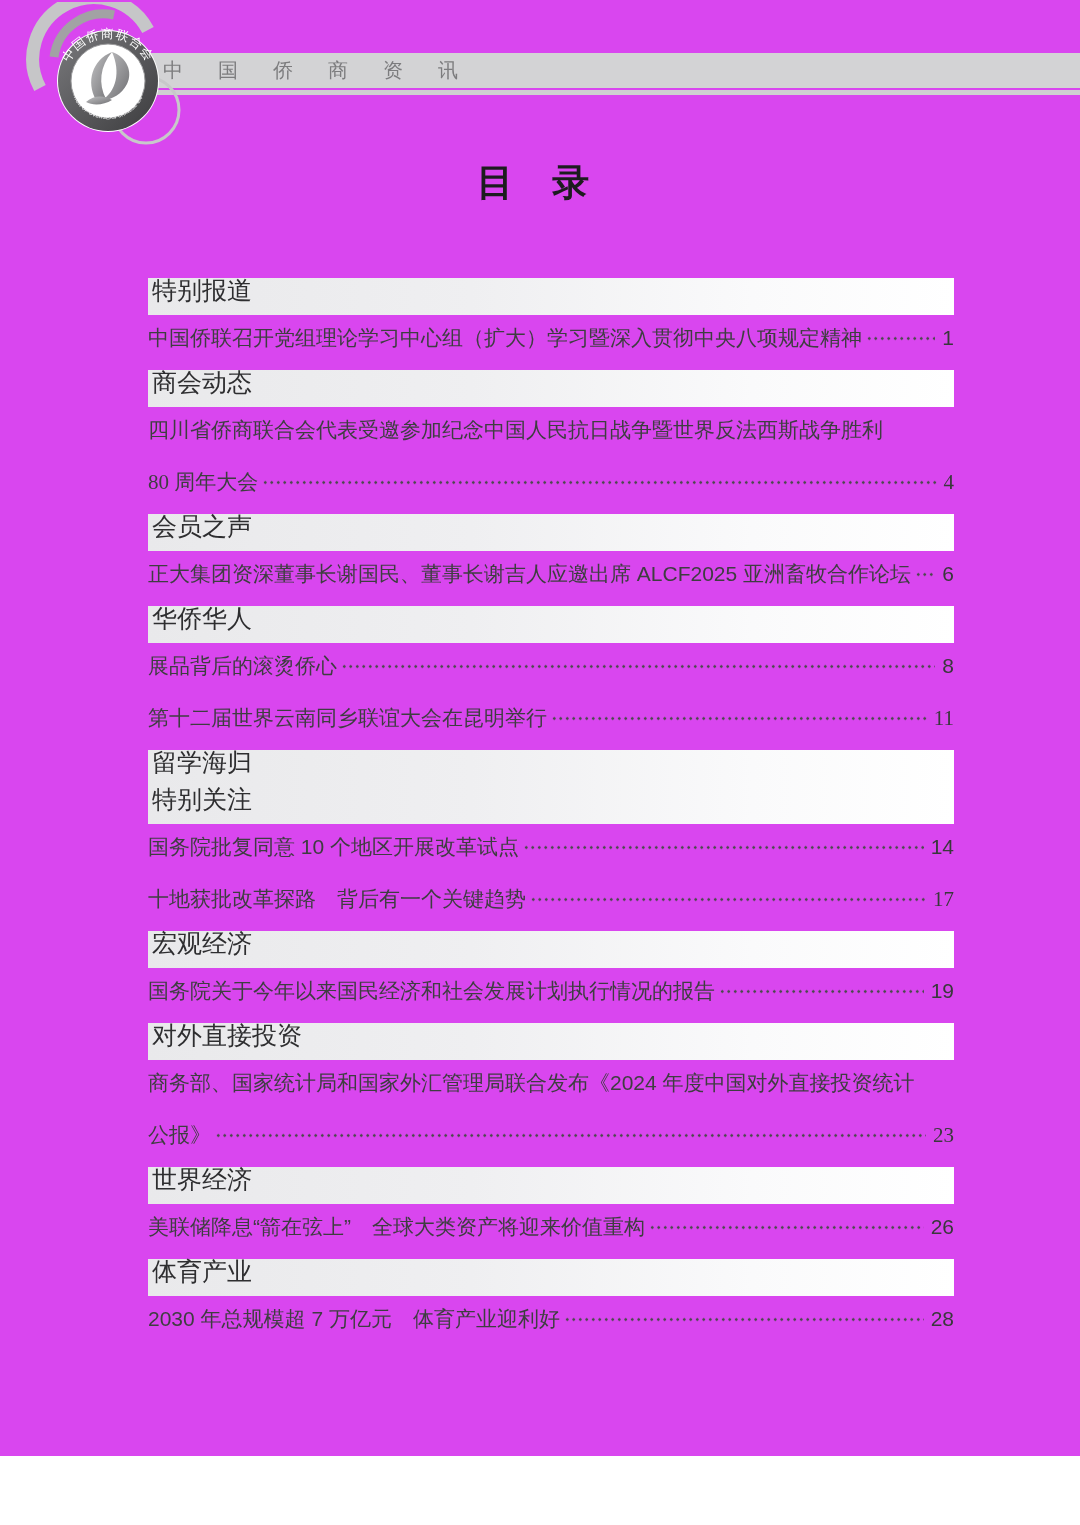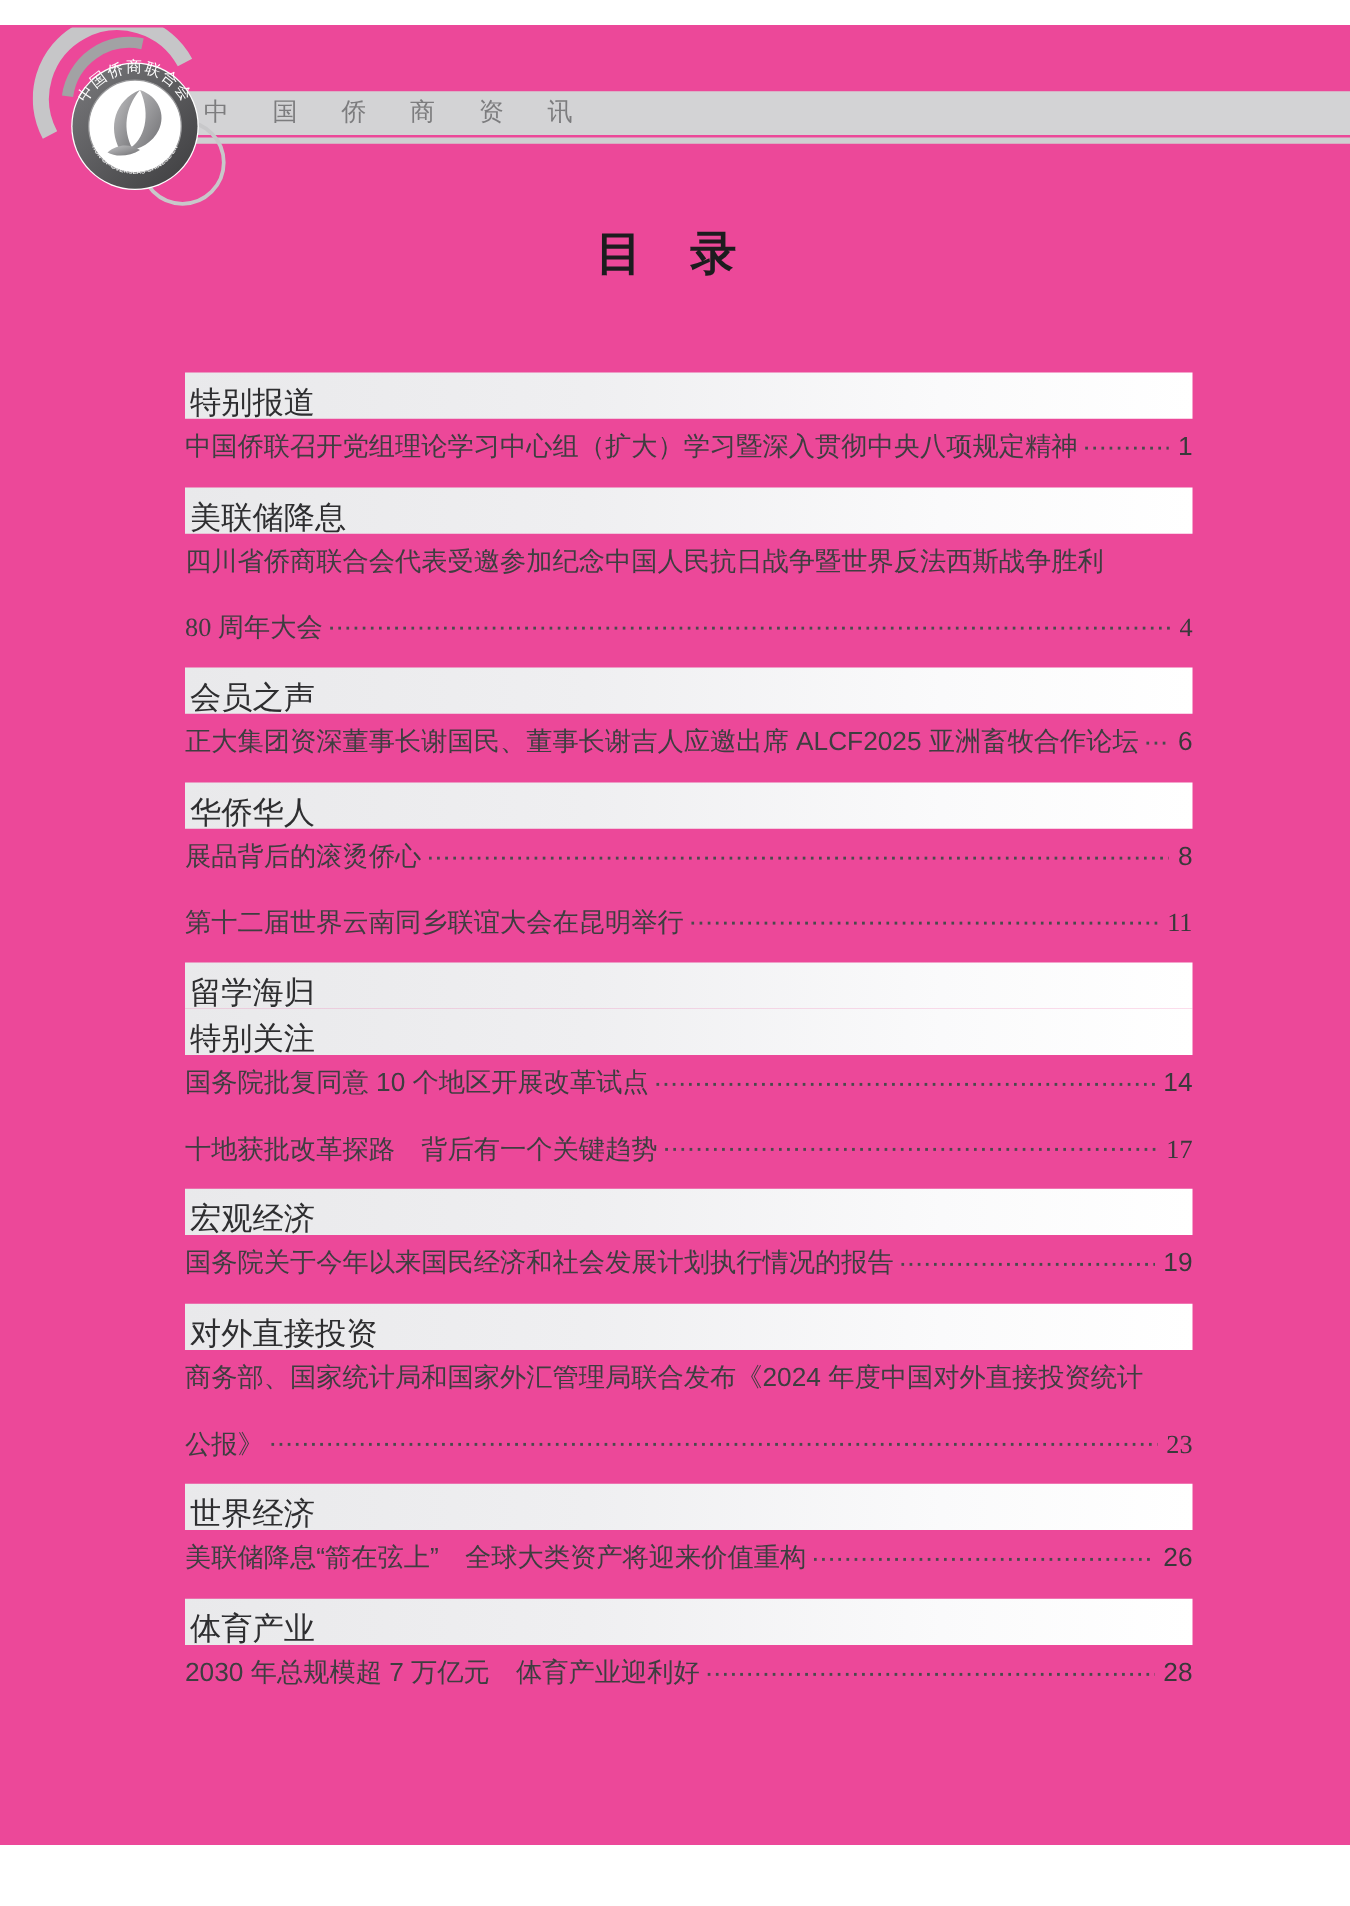--- a/index.html
+++ b/index.html
@@ -1,18 +1,18 @@
 <!DOCTYPE html>
 <html><head>
 <meta charset="utf-8">
 <style>
   html,body { margin:0; padding:0; background:#ffffff; }
   .page {
-    position:relative; width:1080px; height:1456px; background:#ec4899;
-    font-family:"Liberation Sans","DejaVu Sans",sans-serif; overflow:hidden;margin-top:20px;
+    position:relative; width:1080px; height:1456px; background:#d946ef;
+    font-family:"Liberation Sans","DejaVu Sans",sans-serif; overflow:hidden;
   }
 
   
   .band {
     position:absolute; left:118px; right:0; top:53px; height:35px;
     background:#d3d3d5;
   }
   .band-text {
     display:inline-block; padding-left:45px; line-height:35px;
     font-family:"Liberation Serif","DejaVu Serif",serif;
@@ -29,21 +29,21 @@
     position:absolute; top:163px; left:0; right:0; margin:0;
     text-align:center; font-size:37px; line-height:1.1; font-weight:bold;
     color:#1c1c1e; letter-spacing:14px;
   }
 
   
   .toc { position:absolute; left:148px; top:278px; width:806px; }
   .bar {
     height:37px; box-sizing:border-box;
     background:linear-gradient(to right,#e9e9eb 0%,#efeff1 40%,#fafafb 75%,#ffffff 100%);
-    display:flex; align-items:flex-end; padding-left:4px;
+    display:flex; align-items:flex-start; padding-left:4px;
   }
   .line + .bar { margin-top:15px; }
   .bar-t {
     font-family:"Liberation Serif","DejaVu Serif",serif;
     font-size:25px; color:#2e2e30; line-height:1; white-space:nowrap;
   }
   .line {
     display:flex; align-items:center; line-height:34px;
     font-size:21px; color:#3e3e40; white-space:nowrap;
   }
@@ -110,21 +110,21 @@
     <div class="bar">
       <span class="bar-t">特别报道</span>
       </div>
     <div class="line">
       <span class="t">中国侨联召开党组理论学习中心组（扩大）学习暨深入贯彻中央八项规定精神</span>
       <span class="dots"></span>
       <span class="pg">1</span>
       </div>
 
     <div class="bar">
-      <span class="bar-t">美联储降息</span>
+      <span class="bar-t">商会动态</span>
       </div>
     <div class="line">
       <span class="t">四川省侨商联合会代表受邀参加纪念中国人民抗日战争暨世界反法西斯战争胜利</span>
       </div>
     <div class="line">
       <span class="t">80 周年大会</span>
       <span class="dots"></span>
       <span class="pg">4</span>
       </div>
 

